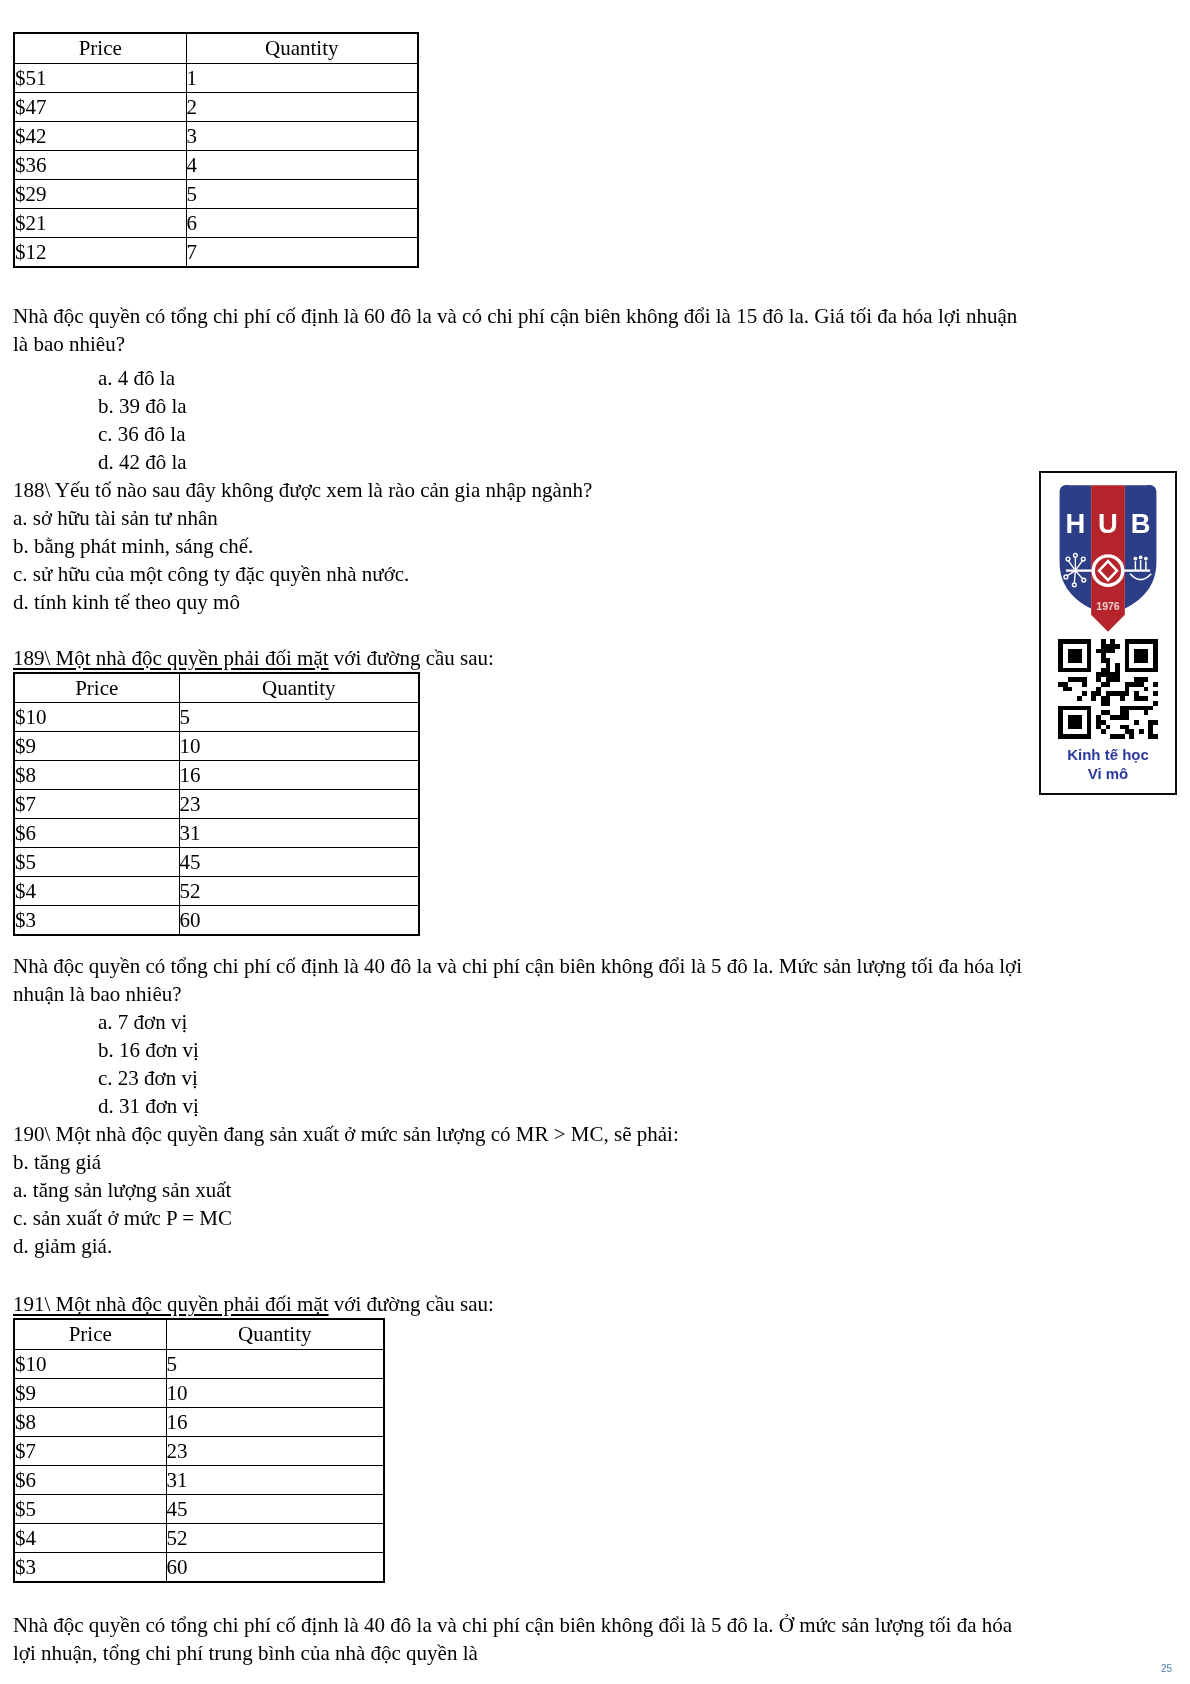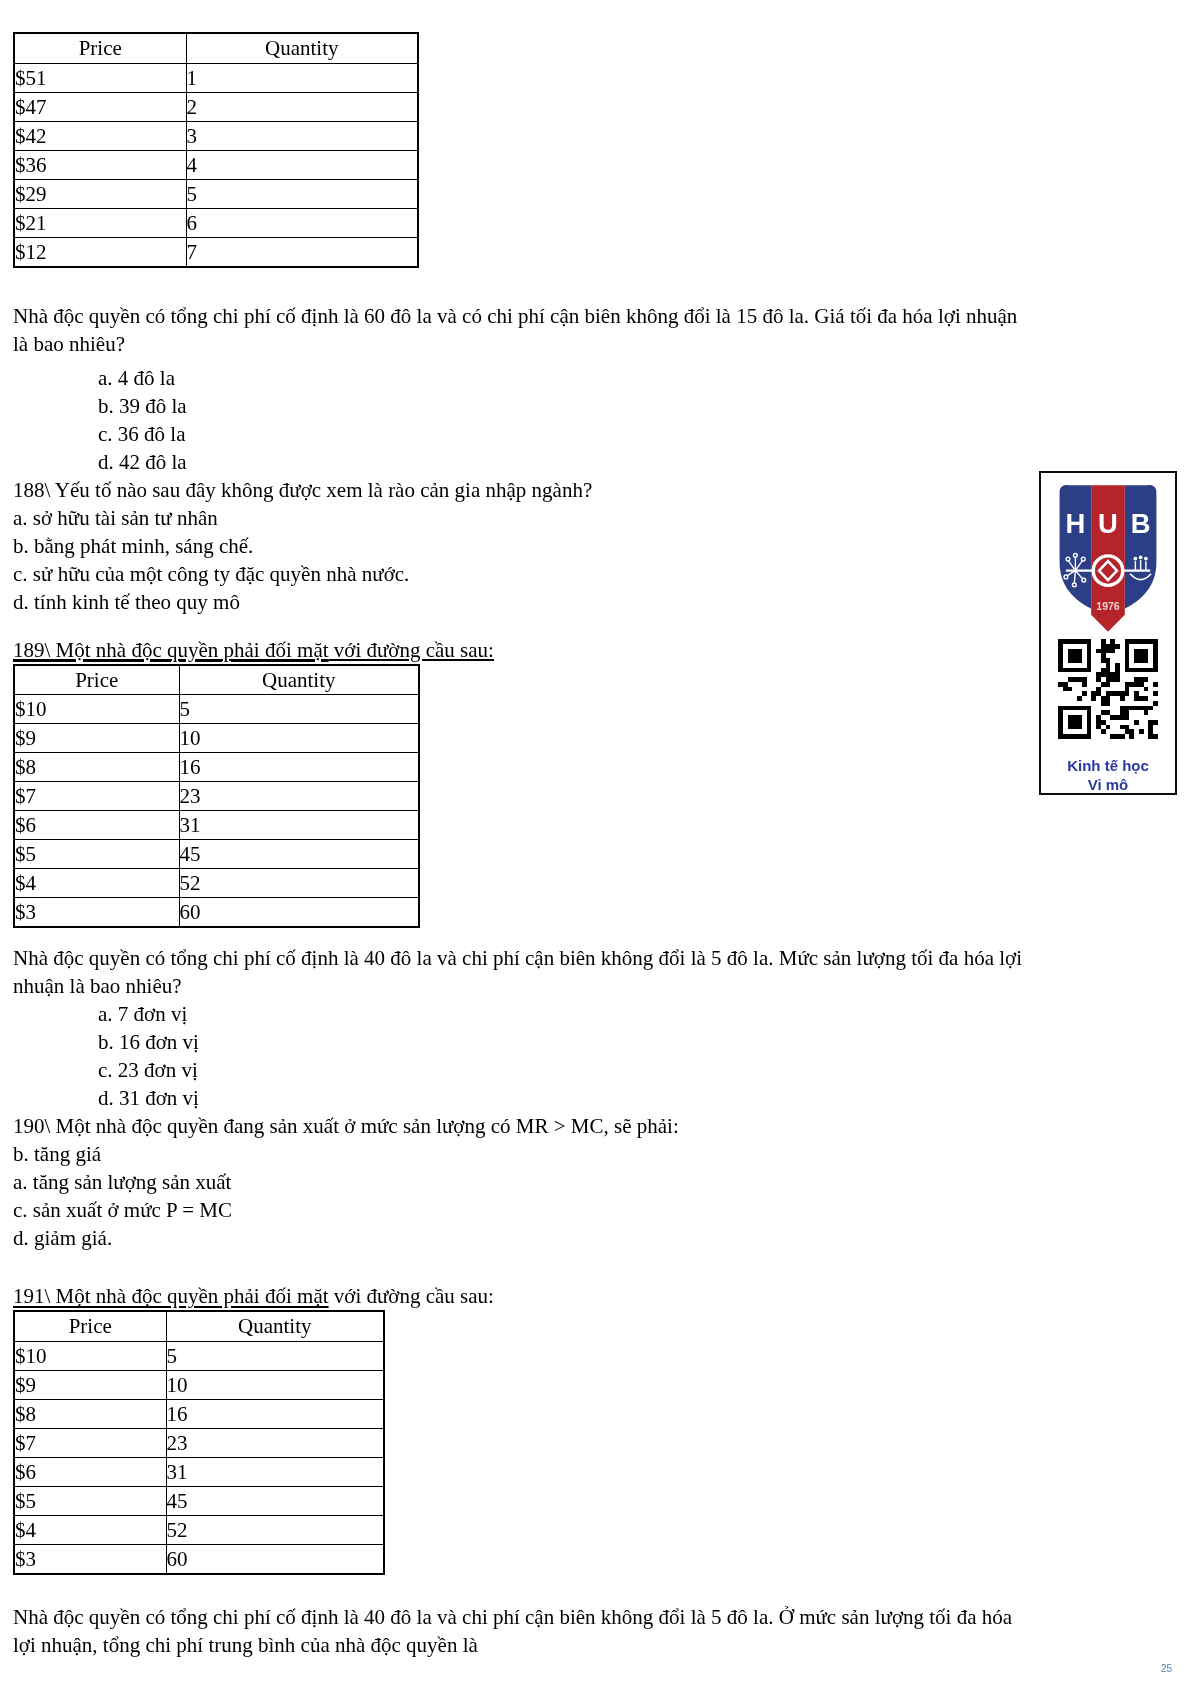--- a/index.html
+++ b/index.html
@@ -21,38 +21,38 @@
   table.t1 th.c1, table.t1 td:first-child { width:172px; }
   table.t1 th.c2 { width:232px; }
   table.t2 th.c1, table.t2 td:first-child { width:165px; }
   table.t2 th.c2 { width:240px; }
   table.t3 th.c1, table.t3 td:first-child { width:152px; }
   table.t3 th.c2 { width:218px; }
 
   #t1 { margin-top:32px; }
   #p187 { margin-top:34px; }
   #opts187 { margin-top:6px; }
-  #h189 { margin-top:20px;text-decoration:underline; }
+  #h189 { margin-top:28px; }
   #p189 { margin-top:16px; }
   #opts189 { }
   #h191 { margin-top:30px; }
   #p191 { margin-top:28px; }
 
   .options.indented .option { padding-left:85px; }
   .heading .u { text-decoration:underline; text-underline-offset:3px; }
 
   .logo-box {
     position:absolute; left:1039px; top:471px; width:138px; height:324px;
     border:2px solid #0d0d0d; background:#fff;
     display:flex; flex-direction:column; align-items:center;
   }
   .shield { width:110px; height:160px; margin-top:5px; flex:none; }
   .qr { width:100px; height:100px; margin-top:1px; flex:none; }
   .caption {
-    margin-top:17px; text-align:center;
+    margin-top:6px; text-align:center;
     font-family:"Liberation Sans","DejaVu Sans",sans-serif;
     font-weight:bold; color:#2b3a9e; font-size:15px; line-height:19px;
   }
   .page-num {
     position:absolute; right:18px; top:1660px;
     color:#4d7db8; font-family:"Liberation Sans","DejaVu Sans",sans-serif;
     font-size:10px; line-height:18px;
   }
 </style>
 </head>

